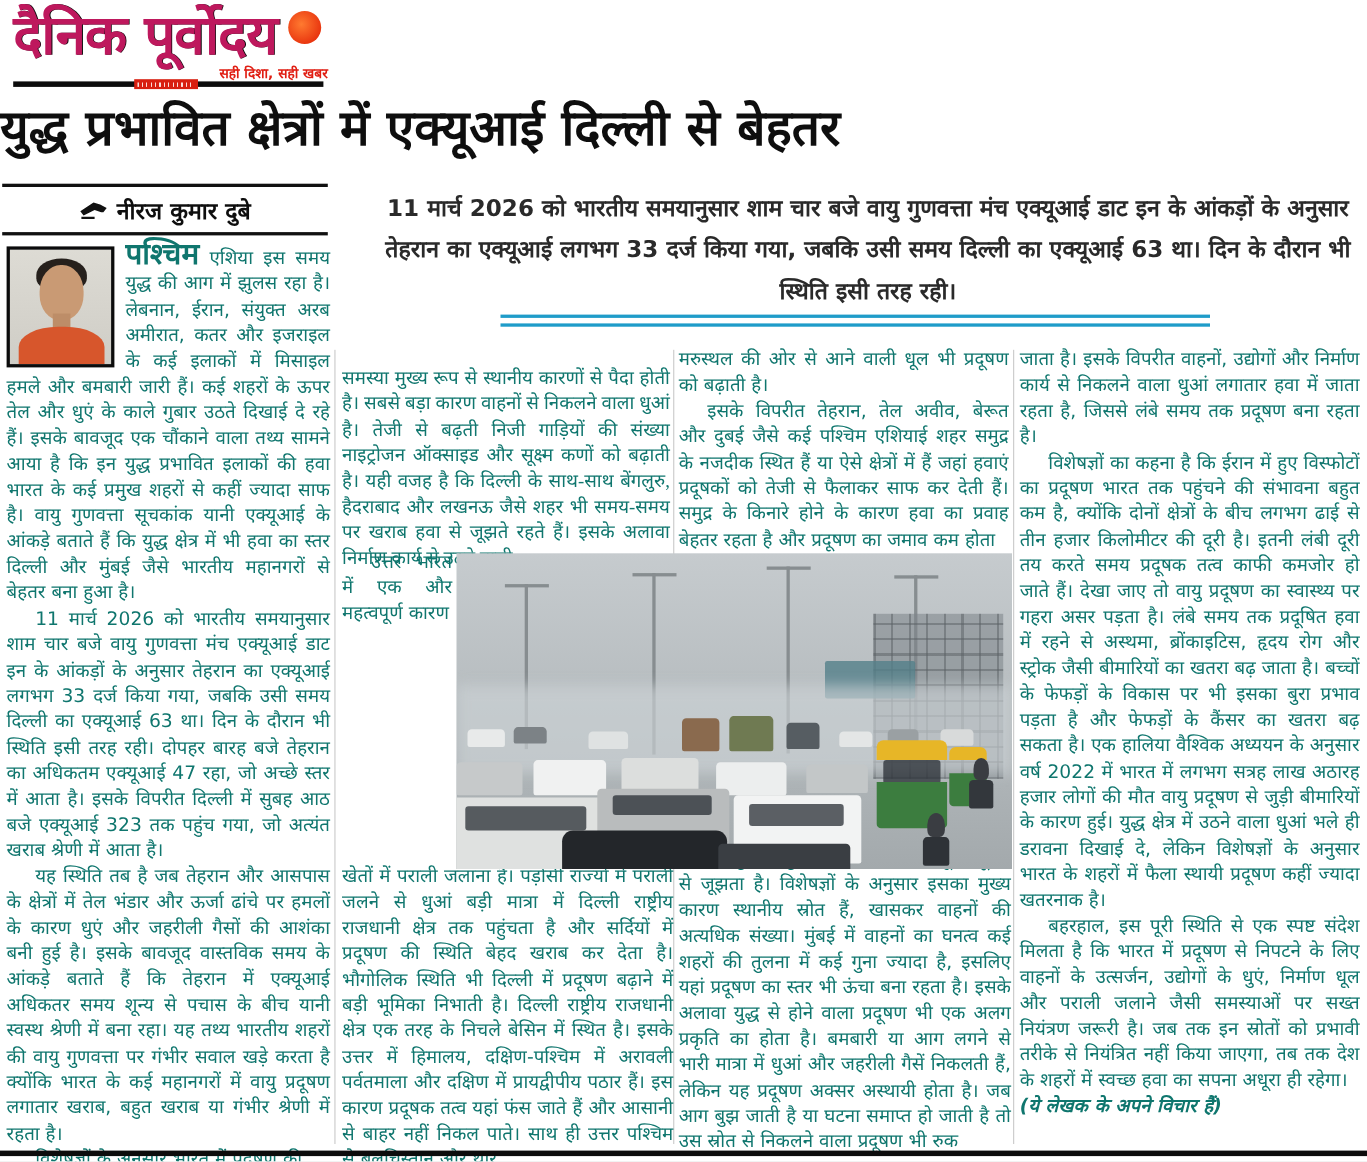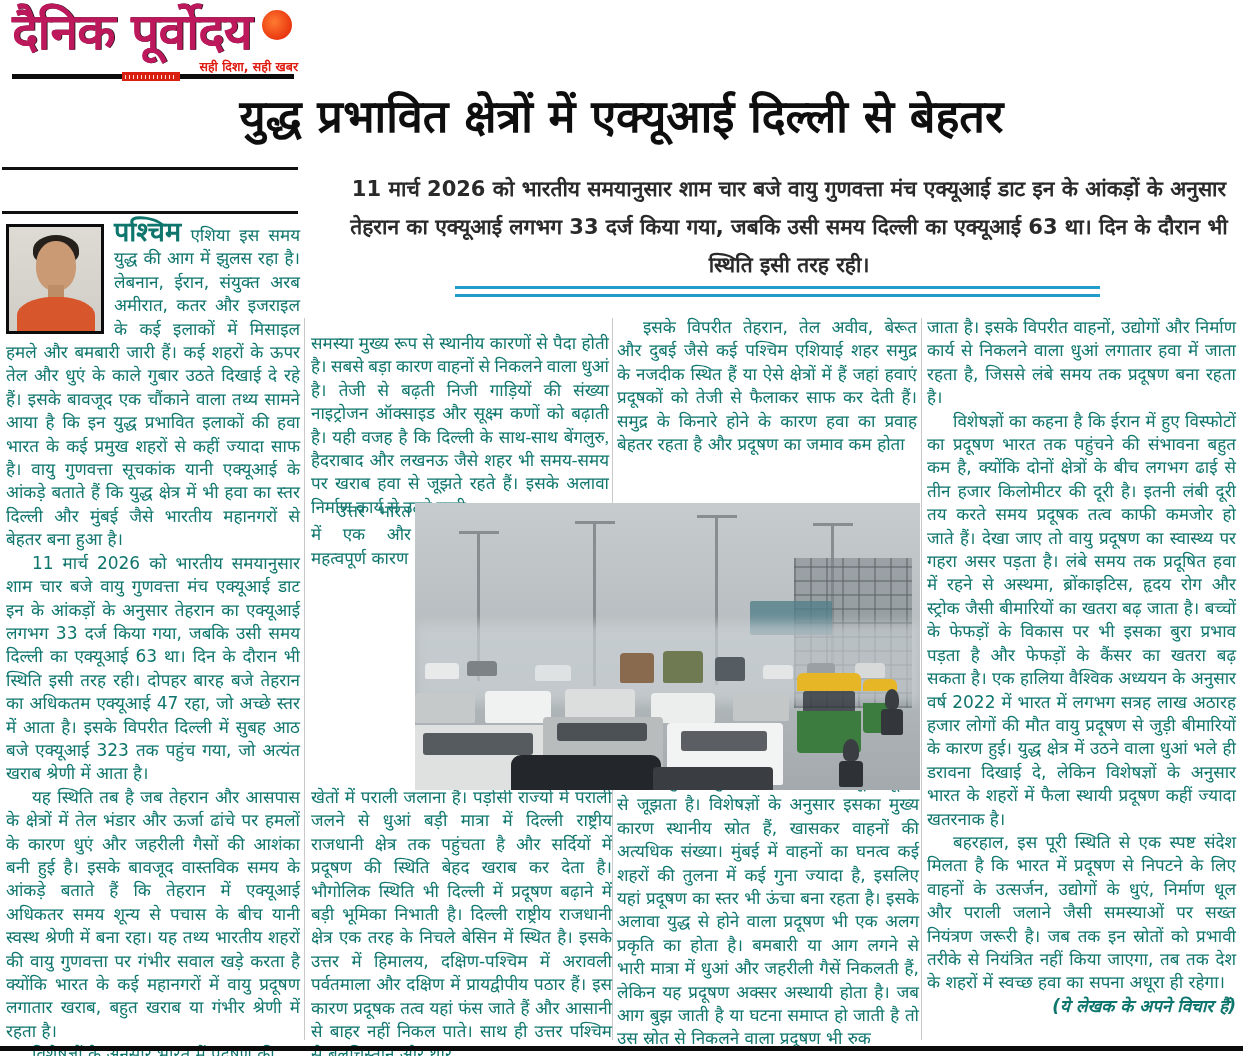--- a/index.html
+++ b/index.html
@@ -14,21 +14,21 @@
   .logo-circle { position:absolute; left:250px; top:6px; width:30px; height:30px;
     border-radius:50%; background:radial-gradient(circle at 40% 40%, #ff7a30, #e8330e 75%); }
   .masthead-title { position:relative; font-size:50px; font-weight:700; letter-spacing:-1px;
     color:#be185d; text-shadow:0.8px 0 #0c0c0c; line-height:56px; white-space:nowrap; }
   .masthead-tagline { position:absolute; right:6px; top:54px; font-size:12.5px; font-weight:700; color:#e01d12; }
   .masthead-rule { position:absolute; left:0; top:70px; width:282px; height:5px; background:#0c0c0c; }
   .masthead-ribbon { position:absolute; left:110px; top:68px; width:58px; height:9px; background:#d81f10;
     background-image:repeating-linear-gradient(90deg, rgba(255,255,255,.85) 0 1px, rgba(216,31,16,0) 1px 4px);
     background-size:90% 45%; background-position:50% 55%; background-repeat:no-repeat; }
   
-  .headline { position:absolute; left:0; top:84px; width:100%; text-align:center;
+  .headline { position:absolute; left:0; top:84px; width:100%; text-align:left;
     font-size:45px; font-weight:700; color:#0e0e0e; letter-spacing:0; }
   
   .byline-rule-top    { position:absolute; left:2px; top:167px; width:296px; height:3px; background:#111; }
   .byline-rule-bottom { position:absolute; left:2px; top:211px; width:296px; height:3px; background:#111; }
   .byline { position:absolute; left:2px; top:172px; width:296px; height:38px; display:flex;
     align-items:center; justify-content:center; gap:8px; font-size:21px; font-weight:700; color:#0e0e0e; }
   .pen-icon svg { display:block; }
   
   .lead { position:absolute; left:345px; top:170px; width:888px; text-align:center;
     font-size:21px; font-weight:700; line-height:38px; color:#2a2a2a; }
@@ -40,21 +40,21 @@
   .body-col p.indent { text-indent:26px; }
   .col-divider { position:absolute; top:318px; width:1px; height:722px; background:#c9c9c9; }
   #col1 { left:6px;  top:220px; width:294px; height:822px; }
   #col2top    { left:311px; top:332px; width:298px;font-family:Liberation Serif, serif; }
   #col2narrow { left:311px; top:500px; width:100px; }
   #col2bottom { left:311px; top:786px; width:301px; }
   #col3top    { left:617px; top:316px; width:300px; }
   #col3bottom { left:617px; top:770px; width:302px; }
   #col4       { left:927px; top:316px; width:309px; }
   .intro-word { font-size:27px; font-weight:700; letter-spacing:0; }
-  .credit-note { text-align:right; font-weight:700; font-style:italic; margin-top:2px; }
+  .credit-note { font-weight:700; font-style:italic; margin-top:2px; }
   
   .author-photo { float:left; width:98px; height:110px; border:3px solid #0c0c0c; margin:4px 10px 4px 0;
     position:relative; background:linear-gradient(#dddbd4, #cfcdc6); overflow:hidden; }
   .ap-hair { position:absolute; left:24px; top:8px; width:46px; height:30px; border-radius:50% 50% 40% 40%; background:#26201c; }
   .ap-head { position:absolute; left:27px; top:14px; width:40px; height:50px; border-radius:48% 48% 46% 46%; background:#c99a74; }
   .ap-neck { position:absolute; left:39px; top:58px; width:16px; height:16px; background:#bd8d68; }
   .ap-shirt { position:absolute; left:8px; top:70px; width:78px; height:40px; border-radius:46% 46% 0 0; background:#d7562c; }
   
   .photo { position:absolute; left:415px; top:503px; width:505px; height:287px; overflow:hidden;
     background:linear-gradient(#c6cbce 0%, #b4babd 55%, #a3a9ac 100%); }
@@ -82,20 +82,29 @@
     <div class="logo-circle"></div>
     <div class="masthead-title">दैनिक पूर्वोदय</div>
     <div class="masthead-tagline">सही दिशा, सही खबर</div>
     <div class="masthead-rule"></div>
     <div class="masthead-ribbon"></div>
   </div>
 
   <h1 class="headline">युद्ध प्रभावित क्षेत्रों में एक्यूआई दिल्ली से बेहतर</h1>
 
   <div class="byline-rule-top"></div>
+  <div class="byline">
+    <span class="pen-icon">
+      <svg width="26" height="18" viewBox="0 0 26 18">
+          <path d="M1 10 L13 2 L19 4 L22 8 L20 11 L14 9 L4 14 Z M19 4 L25 7 L22 11 L20 11 Z" fill="#111"></path>
+          <path d="M2 15 h12 v2 h-12 z" fill="#111"></path>
+        </svg>
+    </span>
+    <span>नीरज कुमार दुबे</span>
+  </div>
   <div class="byline-rule-bottom"></div>
 
   <div class="lead">11 मार्च 2026 को भारतीय समयानुसार शाम चार बजे वायु गुणवत्ता मंच एक्यूआई डाट इन के आंकड़ों के अनुसार तेहरान का एक्यूआई लगभग 33 दर्ज किया गया, जबकि उसी समय दिल्ली का एक्यूआई 63 था। दिन के दौरान भी स्थिति इसी तरह रही।</div>
   <div class="lead-underline"></div>
 
   <div class="col-divider" style="left:304px;"></div>
   <div class="col-divider" style="left:612px;"></div>
   <div class="col-divider" style="left:921px;"></div>
 
   <div id="col1" class="body-col">
@@ -115,20 +124,21 @@
     <p>समस्या मुख्य रूप से स्थानीय कारणों से पैदा होती है। सबसे बड़ा कारण वाहनों से निकलने वाला धुआं है। तेजी से बढ़ती निजी गाड़ियों की संख्या नाइट्रोजन ऑक्साइड और सूक्ष्म कणों को बढ़ाती है। यही वजह है कि दिल्ली के साथ-साथ बेंगलुरु, हैदराबाद और लखनऊ जैसे शहर भी समय-समय पर खराब हवा से जूझते रहते हैं। इसके अलावा निर्माण कार्य से उठने वाली</p>
   </div>
   <div id="col2narrow" class="body-col">
     <p class="indent">उत्तर भारत में एक और महत्वपूर्ण कारण</p>
   </div>
   <div id="col2bottom" class="body-col">
     <p>खेतों में पराली जलाना है। पड़ोसी राज्यों में पराली जलने से धुआं बड़ी मात्रा में दिल्ली राष्ट्रीय राजधानी क्षेत्र तक पहुंचता है और सर्दियों में प्रदूषण की स्थिति बेहद खराब कर देता है। भौगोलिक स्थिति भी दिल्ली में प्रदूषण बढ़ाने में बड़ी भूमिका निभाती है। दिल्ली राष्ट्रीय राजधानी क्षेत्र एक तरह के निचले बेसिन में स्थित है। इसके उत्तर में हिमालय, दक्षिण-पश्चिम में अरावली पर्वतमाला और दक्षिण में प्रायद्वीपीय पठार हैं। इस कारण प्रदूषक तत्व यहां फंस जाते हैं और आसानी से बाहर नहीं निकल पाते। साथ ही उत्तर पश्चिम से बलूचिस्तान और थार</p>
   </div>
 
   <div id="col3top" class="body-col">
+    <p>मरुस्थल की ओर से आने वाली धूल भी प्रदूषण को बढ़ाती है।</p>
     <p class="indent">इसके विपरीत तेहरान, तेल अवीव, बेरूत और दुबई जैसे कई पश्चिम एशियाई शहर समुद्र के नजदीक स्थित हैं या ऐसे क्षेत्रों में हैं जहां हवाएं प्रदूषकों को तेजी से फैलाकर साफ कर देती हैं। समुद्र के किनारे होने के कारण हवा का प्रवाह बेहतर रहता है और प्रदूषण का जमाव कम होता</p>
   </div>
   <div id="col3bottom" class="body-col">
     <p>है। वहीं मुंबई समुद्र किनारे होने के बावजूद प्रदूषण से जूझता है। विशेषज्ञों के अनुसार इसका मुख्य कारण स्थानीय स्रोत हैं, खासकर वाहनों की अत्यधिक संख्या। मुंबई में वाहनों का घनत्व कई शहरों की तुलना में कई गुना ज्यादा है, इसलिए यहां प्रदूषण का स्तर भी ऊंचा बना रहता है। इसके अलावा युद्ध से होने वाला प्रदूषण भी एक अलग प्रकृति का होता है। बमबारी या आग लगने से भारी मात्रा में धुआं और जहरीली गैसें निकलती हैं, लेकिन यह प्रदूषण अक्सर अस्थायी होता है। जब आग बुझ जाती है या घटना समाप्त हो जाती है तो उस स्रोत से निकलने वाला प्रदूषण भी रुक</p>
   </div>
 
   <div id="col4" class="body-col">
     <p>जाता है। इसके विपरीत वाहनों, उद्योगों और निर्माण कार्य से निकलने वाला धुआं लगातार हवा में जाता रहता है, जिससे लंबे समय तक प्रदूषण बना रहता है।</p>
     <p class="indent">विशेषज्ञों का कहना है कि ईरान में हुए विस्फोटों का प्रदूषण भारत तक पहुंचने की संभावना बहुत कम है, क्योंकि दोनों क्षेत्रों के बीच लगभग ढाई से तीन हजार किलोमीटर की दूरी है। इतनी लंबी दूरी तय करते समय प्रदूषक तत्व काफी कमजोर हो जाते हैं। देखा जाए तो वायु प्रदूषण का स्वास्थ्य पर गहरा असर पड़ता है। लंबे समय तक प्रदूषित हवा में रहने से अस्थमा, ब्रोंकाइटिस, हृदय रोग और स्ट्रोक जैसी बीमारियों का खतरा बढ़ जाता है। बच्चों के फेफड़ों के विकास पर भी इसका बुरा प्रभाव पड़ता है और फेफड़ों के कैंसर का खतरा बढ़ सकता है। एक हालिया वैश्विक अध्ययन के अनुसार वर्ष 2022 में भारत में लगभग सत्रह लाख अठारह हजार लोगों की मौत वायु प्रदूषण से जुड़ी बीमारियों के कारण हुई। युद्ध क्षेत्र में उठने वाला धुआं भले ही डरावना दिखाई दे, लेकिन विशेषज्ञों के अनुसार भारत के शहरों में फैला स्थायी प्रदूषण कहीं ज्यादा खतरनाक है।</p>
     <p class="indent">बहरहाल, इस पूरी स्थिति से एक स्पष्ट संदेश मिलता है कि भारत में प्रदूषण से निपटने के लिए वाहनों के उत्सर्जन, उद्योगों के धुएं, निर्माण धूल और पराली जलाने जैसी समस्याओं पर सख्त नियंत्रण जरूरी है। जब तक इन स्रोतों को प्रभावी तरीके से नियंत्रित नहीं किया जाएगा, तब तक देश के शहरों में स्वच्छ हवा का सपना अधूरा ही रहेगा।</p>

